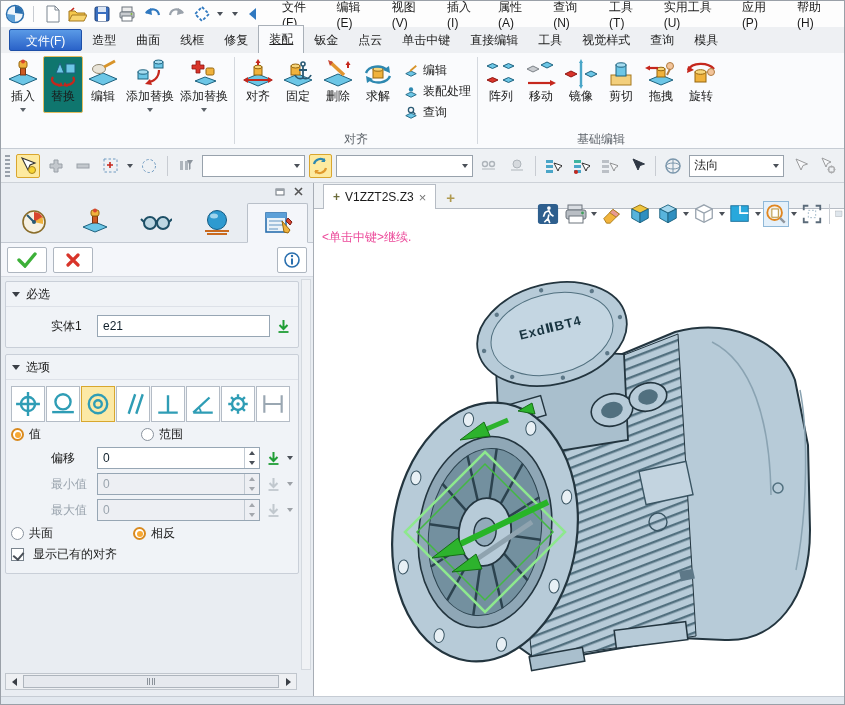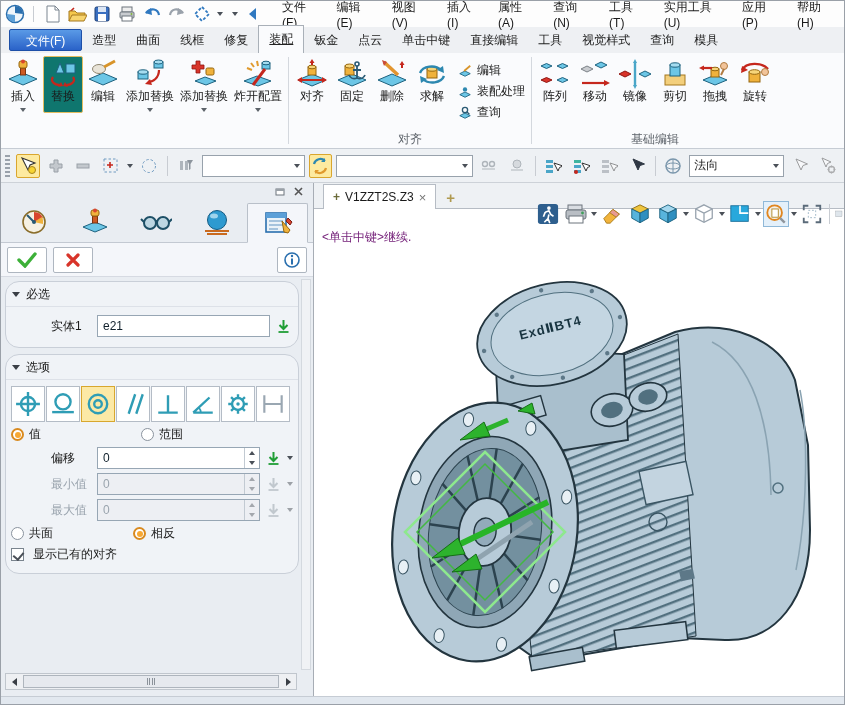--- a/index.html
+++ b/index.html
@@ -56,21 +56,21 @@
   .minibar { height:16px; display:flex; justify-content:flex-end; align-items:center; gap:6px; padding-right:8px; }
   .minibtn { width:13px; height:11px; display:flex; align-items:center; justify-content:center; }
   .ptabs { height:44px; display:flex; align-items:flex-end; padding:0 2px; border-bottom:1px solid #c3c9d2; }
   .ptab { width:61px; height:40px; display:flex; align-items:center; justify-content:center; }
   .ptab.active { background:#f4f6fa; border:1px solid #b9c0c9; border-bottom:1px solid #f4f6fa; margin-bottom:-1px; border-radius:2px 2px 0 0; }
   .okrow { height:34px; display:flex; align-items:center; gap:6px; padding:0 6px; background:#f4f6fa; border-bottom:1px solid #d6dae2; }
   .okbtn { width:40px; height:26px; background:#fff; border:1px solid #aeb6c0; border-radius:2px; display:flex; align-items:center; justify-content:center; }
   .infobtn { margin-left:auto; width:30px; height:26px; background:#fff; border:1px solid #aeb6c0; border-radius:2px; display:flex; align-items:center; justify-content:center; }
 
   
-  .gbox { border:1px solid #c9cfd8; background:#f0f3f7; border-radius:14px; margin:4px 14px 2px 4px; }
+  .gbox { border:1px solid #c9cfd8; background:#f0f3f7; border-radius:2px; margin:4px 14px 2px 4px; }
   .ghead { display:flex; align-items:center; gap:6px; padding:4px 6px 3px; border-bottom:1px solid #dde1e8; }
   .tri-d { width:0; height:0; border-left:4px solid transparent; border-right:4px solid transparent; border-top:5px solid #3a3f46; }
   .gbody { padding:4px 5px 6px; }
   .frow { display:flex; align-items:center; gap:4px; margin:4px 0; }
   .flabel { width:42px; white-space:nowrap;margin-left:40px; }
   .finput { flex:1; height:22px; background:#fff; border:1px solid #97a6b4; padding:2px 5px; display:flex; align-items:center; color:#10202c; }
   .gabtn { width:19px; height:19px; display:flex; align-items:center; justify-content:center; }
   .spinwrap { flex:1; height:22px; background:#fff; border:1px solid #97a6b4; display:flex; }
   .spinval { flex:1; padding:2px 5px; display:flex; align-items:center; color:#10202c; }
   .spinbtns { width:15px; display:flex; flex-direction:column; border-left:1px solid #c2cad2; }
@@ -103,21 +103,21 @@
   .tri-r { width:0; height:0; border-top:4px solid transparent; border-bottom:4px solid transparent; border-left:5px solid #3a3f46; }
   .hthumb { flex:1; margin:1px; background:#e6e9ee; border:1px solid #aeb5bd; display:flex; align-items:center; justify-content:center; gap:1.5px; }
   .hthumb i { display:block; width:1px; height:7px; background:#8b929a; }
 
   
   .doctabs { height:26px; background:#eef1f4; border-bottom:1px solid #b6bcc4; display:flex; align-items:flex-end; padding-left:9px; }
   .doctab { height:25px; background:#fff; border:1px solid #b6bcc4; border-bottom:none; display:flex; align-items:center; gap:5px; padding:0 9px; margin-bottom:-1px; }
   .doctab .plus { color:#6b6b3a; font-weight:bold; }
   .doctab .close { color:#777; font-size:13px; }
   .newtab { margin-left:10px; margin-bottom:4px; color:#b09a50; font-size:15px; font-weight:bold; line-height:12px; }
-  .vmsg { position:absolute; left:8px; top:46px; color:#701a75; }
+  .vmsg { position:absolute; left:8px; top:46px; color:#ec4899; }
   .vtools { position:absolute; top:18px; right:0px; display:flex; align-items:center; gap:2px; }
   .vico { width:26px; height:26px; display:flex; align-items:center; justify-content:center; border:1px solid transparent; }
   .vico.boxed { border-color:#8fb8d8; background:#e4f0fa; }
   .motor { position:absolute; left:66px; top:86px; width:440px; height:412px; }
 
   .statusbar { height:10px; background:#e2e8ef; border-top:1px solid #c6ccd4; }
 </style>
 </head>
 <body>
 
@@ -266,31 +266,20 @@
         </div>
         <div class="bigbtn">
           <svg class="bicon" viewBox="0 0 34 30">
               <path d="M8 22l10-4 11 4-10 4z" fill="#6cc6e6" stroke="#1d627f"></path>
               <rect x="19" y="9" width="8" height="7" rx="1.5" fill="#f0b23c" stroke="#96660f"></rect>
               <path d="M9 2h4v4h4v4h-4v4H9v-4H5V6h4z" fill="#d8342a" stroke="#8f1410" stroke-width=".8"></path>
             </svg>
           <span class="blabel">添加替换</span>
           <span class="ddtri"></span>
         </div>
-        <div class="bigbtn">
-          <svg class="bicon" viewBox="0 0 34 30">
-              <path d="M3 22l13-5 14 5-13 5z" fill="#6cc6e6" stroke="#1d627f"></path>
-              <rect x="21" y="4" width="8" height="6" fill="#6cc6e6" stroke="#1d627f"></rect>
-              <ellipse cx="25" cy="4" rx="4" ry="1.8" fill="#a5dcf0" stroke="#1d627f"></ellipse>
-              <path d="M24 10L12 26" stroke="#c5271d" stroke-width="3"></path>
-              <path d="M10 4l3 4M16 2l1 5M6 9l5 2" stroke="#e09a2e" stroke-width="2"></path>
-            </svg>
-          <span class="blabel">炸开配置</span>
-          <span class="ddtri"></span>
-        </div>
       </div>
     </div>
     <div class="vsep"></div>
 
     <div class="rgroup">
       <div class="rbtns">
         <div class="bigbtn">
           <svg class="bicon" viewBox="0 0 34 30">
               <path d="M3 21l14-6 14 6-14 6z" fill="#6cc6e6" stroke="#1d627f"></path>
               <rect x="13" y="8" width="8" height="8" fill="#f0b23c" stroke="#96660f"></rect>

